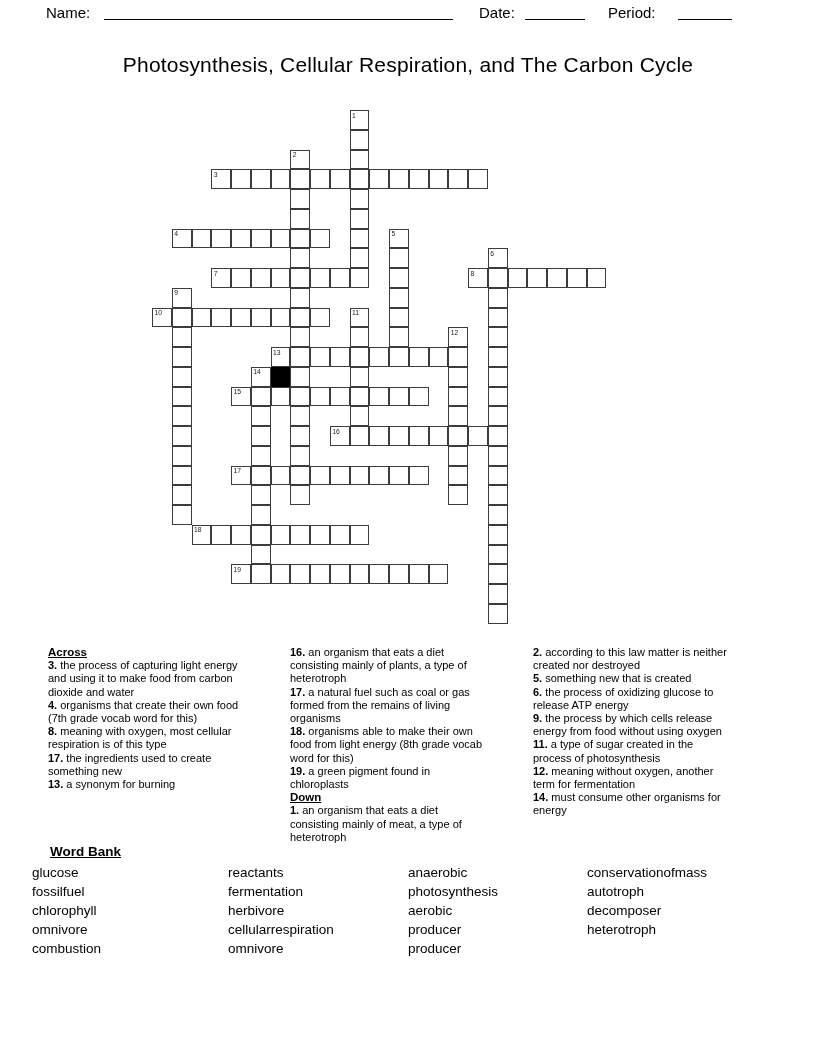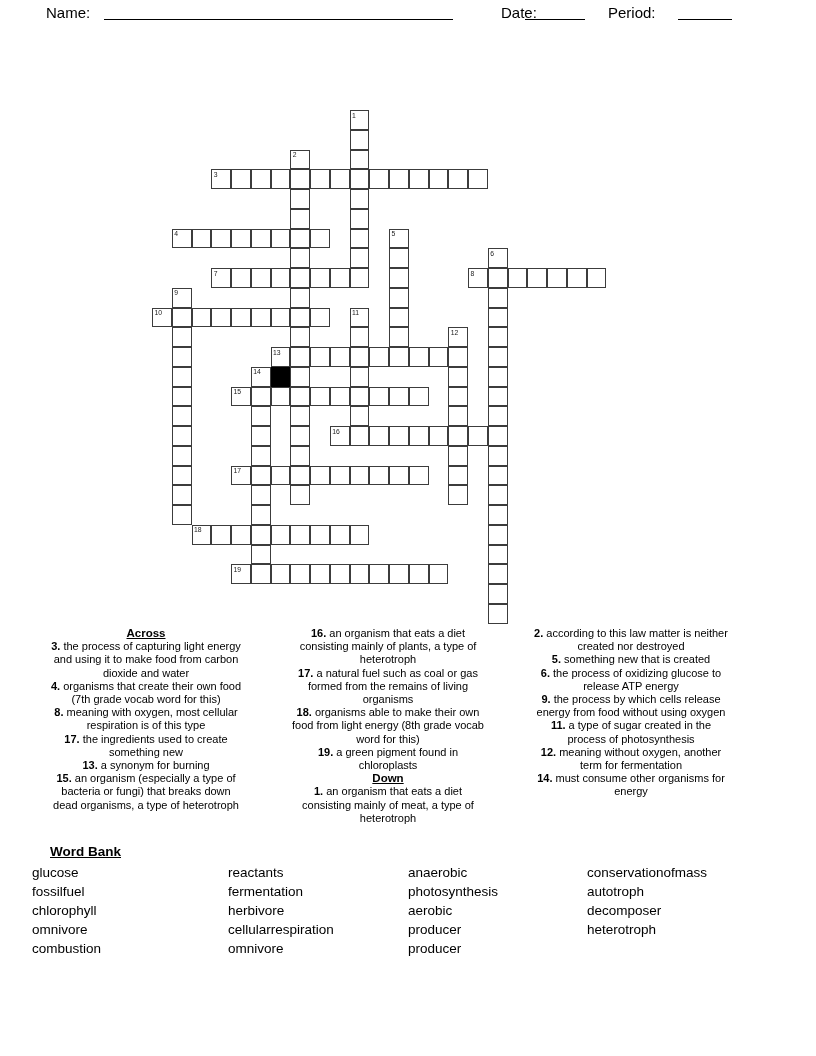--- a/index.html
+++ b/index.html
@@ -11,44 +11,45 @@
   
   .title{position:absolute;top:53px;left:0;width:100%;text-align:center;
          font-size:21px;letter-spacing:0.2px;}
   
   #grid{position:absolute;left:152px;top:110px;width:455px;height:514px;}
   .cell{position:absolute;width:19.75px;height:19.75px;box-sizing:border-box;
         border:1px solid #3c3c3c;background:#fff;}
   .cell.black{background:#000;border-color:#000;}
   .cnum{position:absolute;top:0.5px;left:1.5px;font-size:6.8px;line-height:7px;color:#1a1a1a;}
   
-  .cluecol{position:absolute;top:627px;width:196px;text-align:center;}
+  .cluecol{position:absolute;top:646px;width:196px;}
   .clue-head{font-size:11.5px;font-weight:bold;text-decoration:underline;
              line-height:13.2px;margin:0;}
   .clue{margin:0;font-size:11px;line-height:13.2px;}
   .clue b{font-size:11px;}
   
   .wb-head{position:absolute;left:50px;top:844px;font-size:13.5px;font-weight:bold;
            text-decoration:underline;}
   .wb-col{position:absolute;top:863px;font-size:13.5px;line-height:19px;white-space:nowrap;}
 </style>
 </head>
 <body>
 
 <div class="page">
 
   <div>
     <span class="hlabel" style="left:46px">Name:</span>
     <span class="hline" style="left:104px;width:349px"></span>
-    <span class="hlabel" style="left:501px">Date:</span>
+    <span class="hlabel" style="left:479px">Date:</span>
     <span class="hline" style="left:525px;width:60px"></span>
     <span class="hlabel" style="left:608px">Period:</span>
     <span class="hline" style="left:678px;width:54px"></span>
   </div>
 
+  <div class="title">Photosynthesis, Cellular Respiration, and The Carbon Cycle</div>
 
   <div id="grid">
       <div class="cell" style="left: 59.25px; top: 59.25px;">
         <span class="cnum">3</span>
       </div>
       <div class="cell" style="left: 79px; top: 59.25px;"></div>
       <div class="cell" style="left: 98.75px; top: 59.25px;"></div>
       <div class="cell" style="left: 118.5px; top: 59.25px;"></div>
       <div class="cell" style="left: 138.25px; top: 59.25px;"></div>
       <div class="cell" style="left: 158px; top: 59.25px;"></div>
@@ -260,21 +261,20 @@
       <div class="cell black" style="left: 118.5px; top: 256.75px;"></div>
     </div>
 
   <div class="cluecol" id="cluecol-0" style="left:48px">
       <div class="clue-head">Across</div>
       <p class="clue"><b>3.</b> the process of capturing light energy and using it to make food from carbon dioxide and water</p>
       <p class="clue"><b>4.</b> organisms that create their own food (7th grade vocab word for this)</p>
       <p class="clue"><b>8.</b> meaning with oxygen, most cellular respiration is of this type</p>
       <p class="clue"><b>17.</b> the ingredients used to create something new</p>
       <p class="clue"><b>13.</b> a synonym for burning</p>
-      <p class="clue"><b>15.</b> an organism (especially a type of bacteria or fungi) that breaks down dead organisms, a type of heterotroph</p>
     </div>
   <div class="cluecol" id="cluecol-1" style="left:290px">
       <p class="clue"><b>16.</b> an organism that eats a diet consisting mainly of plants, a type of heterotroph</p>
       <p class="clue"><b>17.</b> a natural fuel such as coal or gas formed from the remains of living organisms</p>
       <p class="clue"><b>18.</b> organisms able to make their own food from light energy (8th grade vocab word for this)</p>
       <p class="clue"><b>19.</b> a green pigment found in chloroplasts</p>
       <div class="clue-head">Down</div>
       <p class="clue"><b>1.</b> an organism that eats a diet consisting mainly of meat, a type of heterotroph</p>
     </div>
   <div class="cluecol" id="cluecol-2" style="left:533px">

